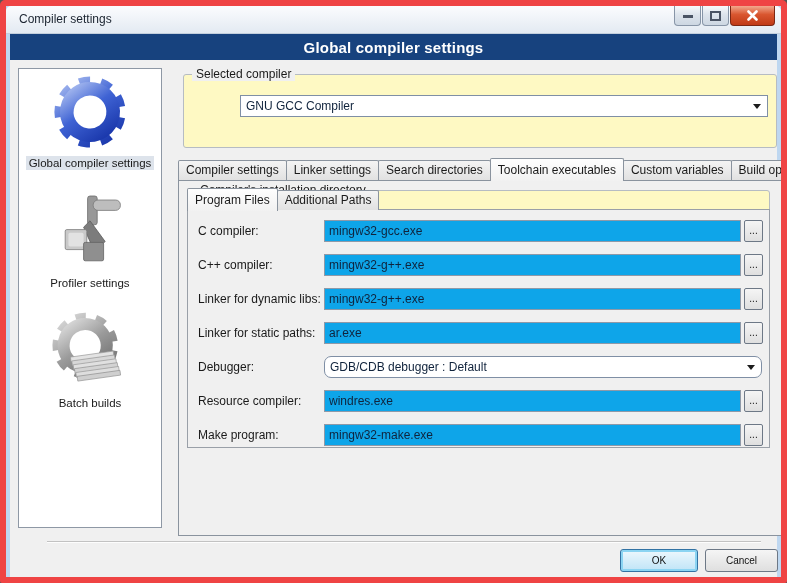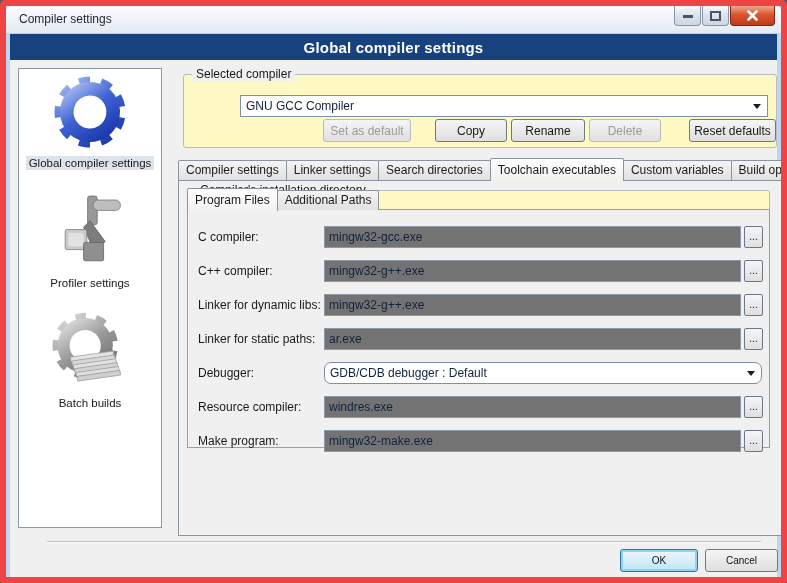--- a/index.html
+++ b/index.html
@@ -121,27 +121,27 @@
   .autodetect {
     position:absolute; left:504px; top:22px; width:76px; height:22px;
     font-size:12px; color:#1a1a1a; background:linear-gradient(#f5f5f5,#dfdfdf);
     border:1px solid #6d7886; border-radius:3px; cursor:pointer;
   }
   .note { position:absolute; left:7px; top:49px; font-size:11.5px; white-space:nowrap; }
 
   .subtabrow { display:flex; align-items:flex-end; margin:7px 0 0 8px; height:22px; position:relative; z-index:2; }
   .fieldsbox {
     margin-left:8px; margin-top:-1px; width:583px; height:239px;
-    border:1px solid #9aa0a8; background:#f0f0f0; padding-top:16px; position:relative;
+    border:1px solid #9aa0a8; background:#f0f0f0; padding-top:10px; position:relative;
   }
   .frow { position:relative; height:22px; margin-bottom:12px; padding-left:10px; }
   .flabel { font-size:12px; color:#1a1a1a; line-height:22px; }
   .frow .txt {
     position:absolute; left:136px; top:0; width:417px; height:22px;
-    border:1px solid #8e99a8; background:#737373; font-size:12px; color:#10233c;
+    border:1px solid #8e99a8; background:#0ea5e9; font-size:12px; color:#10233c;
     padding:0 4px; font-family:"Liberation Sans",sans-serif;
   }
   .frow .fcombo { position:absolute; left:136px; top:0; width:438px;border-radius:7px; }
   .frow .browse { position:absolute; left:556px; top:0; }
 
   .divider {
     position:absolute; left:37px; right:16px; top:481px; height:2px;
     border-top:1px solid #c2c2c2; border-bottom:1px solid #fdfdfd;
   }
   .btn-ok, .btn-cancel {
@@ -250,27 +250,20 @@
     </div>
 
     <div class="maincol">
 
       <div class="groupbox gb1">
         <span class="gb-label">Selected compiler</span>
         <div class="combo compiler-combo">
           <span>GNU GCC Compiler</span>
           <span class="arrow"></span>
         </div>
-        <div class="cbtn-row">
-          <button class="cbtn" disabled="">Set as default</button>
-          <button class="cbtn">Copy</button>
-          <button class="cbtn">Rename</button>
-          <button class="cbtn" disabled="">Delete</button>
-          <button class="cbtn">Reset defaults</button>
-        </div>
       </div>
 
       <div class="tabrow" id="tabrow">
         <div class="tab">Compiler settings</div>
           <div class="tab">Linker settings</div>
           <div class="tab">Search directories</div>
           <div class="tab active">Toolchain executables</div>
           <div class="tab">Custom variables</div>
           <div class="tab">Build options</div>
 

